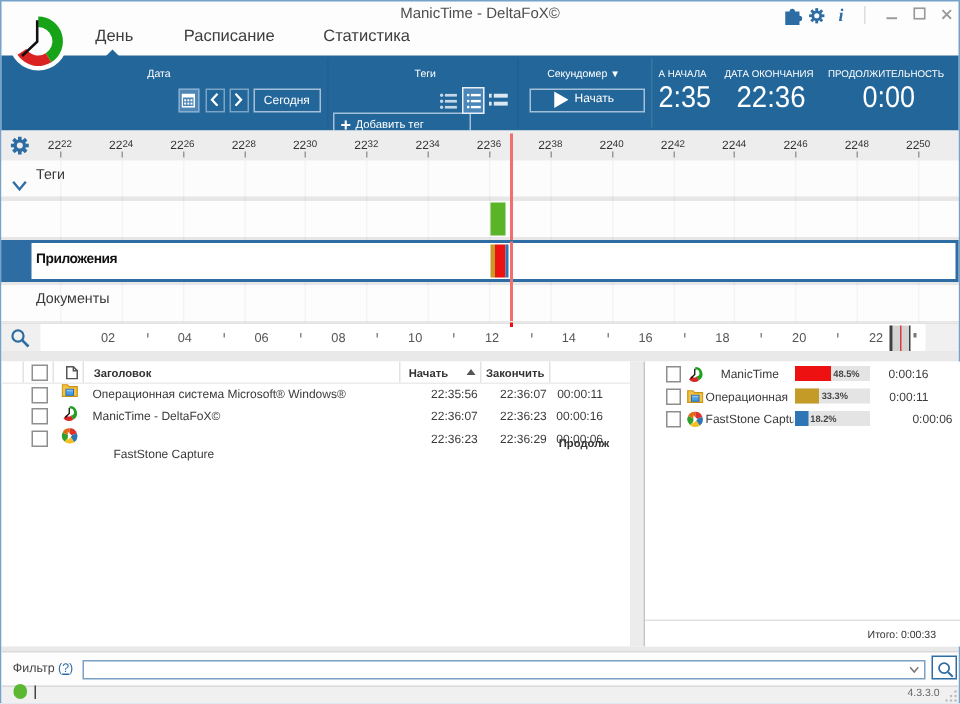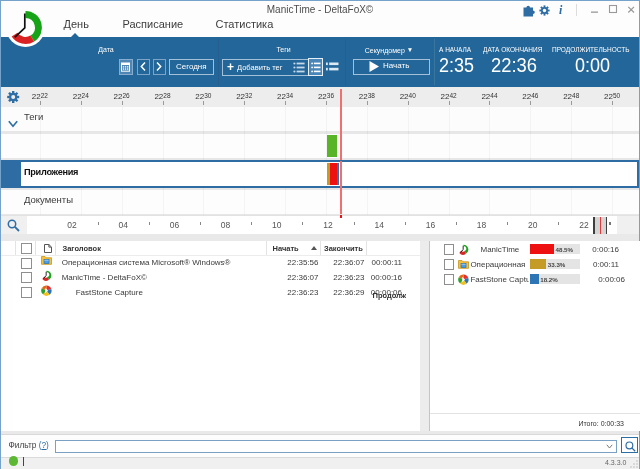--- a/index.html
+++ b/index.html
@@ -68,21 +68,21 @@
     </svg>
   <div class="abs" style="left:151.5px;top:57.5px;width:13px;height:16px;border:1px solid #7ba4c6;"></div>
   <svg class="abs" style="left:155px;top:61px;" width="6" height="9" viewBox="0 0 6 9">
       <path d="M1 0.5 L4.7 4.5 L1 8.5" stroke="#fff" stroke-width="1.5" fill="none"></path>
     </svg>
   <div class="abs" style="left:168px;top:57.5px;width:44.5px;height:16px;border:1px solid #a4bfd8;color:#fff;font-size:8px;text-align:center;line-height:14px;">Сегодня</div>
 
   <div class="abs" style="left:217px;top:38px;width:1px;height:46px;background:#265e90;"></div>
 
   <div class="abs" style="left:224.5px;top:44.5px;width:116px;text-align:center;font-size:7px;color:#fff;">Теги</div>
-  <div class="abs" style="left:221px;top:58px;width:92px;height:16.5px;border:1px solid #a4bfd8;color:#fff;font-size:7.5px;line-height:14.5px;white-space:nowrap;">
+  <div class="abs" style="left:221px;top:74px;width:92px;height:16.5px;border:1px solid #a4bfd8;color:#fff;font-size:7.5px;line-height:14.5px;white-space:nowrap;">
     <span style="font-size:12px;font-weight:bold;vertical-align:-1.5px;margin:0 3px 0 4px;">+</span>Добавить тег</div>
   <svg class="abs" style="left:292px;top:60.5px;" width="12" height="11" viewBox="0 0 12 11">
     <circle cx="1.4" cy="1.5" r="1.1" fill="#c4d8e9"></circle>
       <rect x="3.6" y="0.6" width="8" height="1.8" fill="#c4d8e9"></rect>
     <circle cx="1.4" cy="5.5" r="1.1" fill="#c4d8e9"></circle>
       <rect x="3.6" y="4.6" width="8" height="1.8" fill="#c4d8e9"></rect>
     <circle cx="1.4" cy="9.5" r="1.1" fill="#c4d8e9"></circle>
       <rect x="3.6" y="8.6" width="8" height="1.8" fill="#c4d8e9"></rect>
   </svg>
   <div class="abs" style="left:306.5px;top:57px;width:15.5px;height:18px;background:#4a86b8;border:1.5px solid #e8f0f7;"></div>
@@ -228,21 +228,21 @@
         <svg style="display:block" width="11" height="11" viewBox="0 0 22 22">
           <circle cx="11" cy="11" r="10" fill="#eee"></circle>
           <path d="M11 11 L11 1 A10 10 0 0 1 20.5 8 Z" fill="#e23030"></path>
           <path d="M11 11 L20.5 8 A10 10 0 0 1 17 19.5 Z" fill="#2e75b6"></path>
           <path d="M11 11 L17 19.5 A10 10 0 0 1 4 18.5 Z" fill="#f2c021"></path>
           <path d="M11 11 L4 18.5 A10 10 0 0 1 1.5 6.5 Z" fill="#2ea02e"></path>
           <path d="M11 11 L1.5 6.5 A10 10 0 0 1 11 1 Z" fill="#e26a12"></path>
           <path d="M8.5 5.5 L14 11 L8.5 16.5 Z" fill="#fff"></path>
         </svg>
       </div>
-      <div class="abs" style="left:60.7px;top:287px;font-size:8px;color:#3a3a3a;padding-left:14px;">FastStone Capture</div>
+      <div class="abs" style="left:60.7px;top:297px;font-size:8px;color:#3a3a3a;padding-left:14px;">FastStone Capture</div>
       <div class="abs" style="left:237.5px;top:287.1px;width:80px;text-align:right;font-size:8px;color:#3a3a3a;">22:36:23</div>
       <div class="abs" style="left:283.5px;top:287.1px;width:80px;text-align:right;font-size:8px;color:#3a3a3a;">22:36:29</div>
       <div class="abs" style="left:321px;top:287.1px;width:80px;text-align:right;font-size:8px;color:#3a3a3a;">00:00:06</div>
     </div>
 
   <div class="abs" style="left:419px;top:240px;width:8.5px;height:189.5px;background:#ececec;"></div>
 
   <div class="abs" style="left:427.5px;top:240px;width:211.5px;height:189.5px;background:#fff;border-left:1px solid #c4c4c4;"></div>
   <div id="rrows">
       <div class="abs" style="left:442.5px;top:243px;width:10.5px;height:10.5px;border:1px solid #8e8e8e;background:#fff;"></div>
@@ -281,21 +281,21 @@
           <path d="M11 11 L17 19.5 A10 10 0 0 1 4 18.5 Z" fill="#f2c021"></path>
           <path d="M11 11 L4 18.5 A10 10 0 0 1 1.5 6.5 Z" fill="#2ea02e"></path>
           <path d="M11 11 L1.5 6.5 A10 10 0 0 1 11 1 Z" fill="#e26a12"></path>
           <path d="M8.5 5.5 L14 11 L8.5 16.5 Z" fill="#fff"></path>
         </svg>
       </div>
       <div class="abs" style="left:469.4px;top:273.8px;width:59px;overflow:hidden;white-space:nowrap;font-size:8px;color:#3a3a3a;">FastStone Captu</div>
       <div class="abs" style="left:528.5px;top:273px;width:50.5px;height:10px;background:#e4e4e4;"></div>
       <div class="abs" style="left:528.5px;top:273px;width:9.2px;height:10px;background:#2e75b6;"></div>
       <div class="abs" style="left:539.2px;top:275.3px;font-size:6.2px;font-weight:bold;color:#444;">18.2%</div>
-      <div class="abs" style="left:547px;top:273.8px;width:77px;text-align:right;font-size:8px;color:#3a3a3a;padding-left:20px;">0:00:06</div>
+      <div class="abs" style="left:547px;top:273.8px;width:87px;text-align:right;font-size:8px;color:#3a3a3a;padding-left:20px;">0:00:06</div>
     </div>
   <div class="abs" style="left:428.5px;top:412px;width:210px;height:1px;background:#e2e2e2;"></div>
   <div class="abs" style="left:428.5px;top:418.5px;width:194.5px;text-align:right;font-size:7px;color:#333;">Итого: 0:00:33</div>
 
   <div class="abs" style="left:0;top:433px;width:638px;height:22.5px;background:#fdfdfd;border-top:1px solid #d9d9d9;"></div>
   <div class="abs" style="left:7.5px;top:439px;font-size:8.3px;color:#444;">Фильтр <span style="color:#2e6da4;">(<span style="text-decoration:underline;">?</span>)</span></div>
   <div class="abs" style="left:53.5px;top:438.9px;width:562px;height:13.5px;border:1px solid #7aa0c4;background:#fff;"></div>
   <svg class="abs" style="left:605px;top:443px;" width="7" height="5" viewBox="0 0 7 5">
       <path d="M0.8 0.8 L3.5 4 L6.2 0.8" stroke="#777" stroke-width="1" fill="none"></path>
     </svg>

